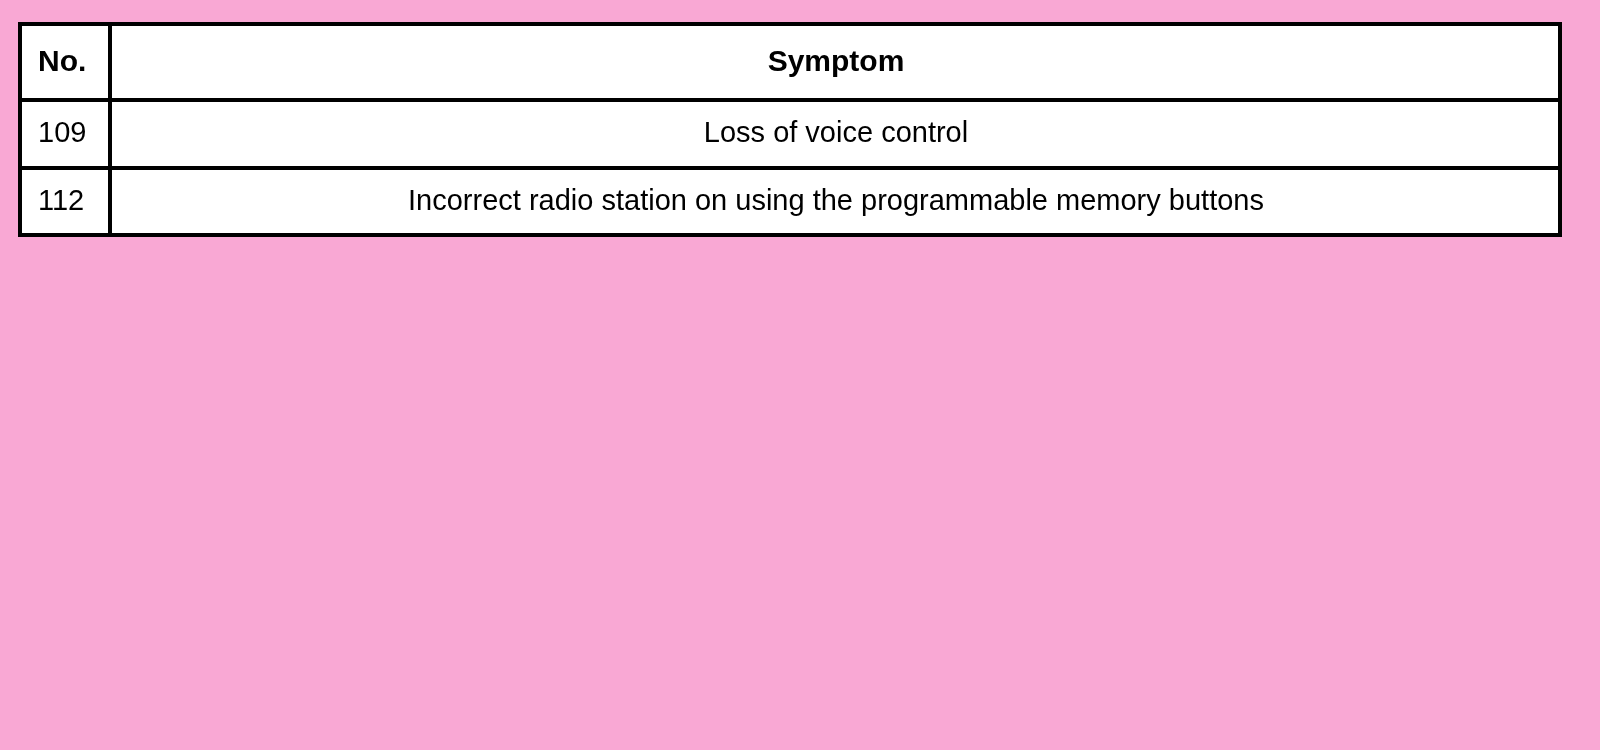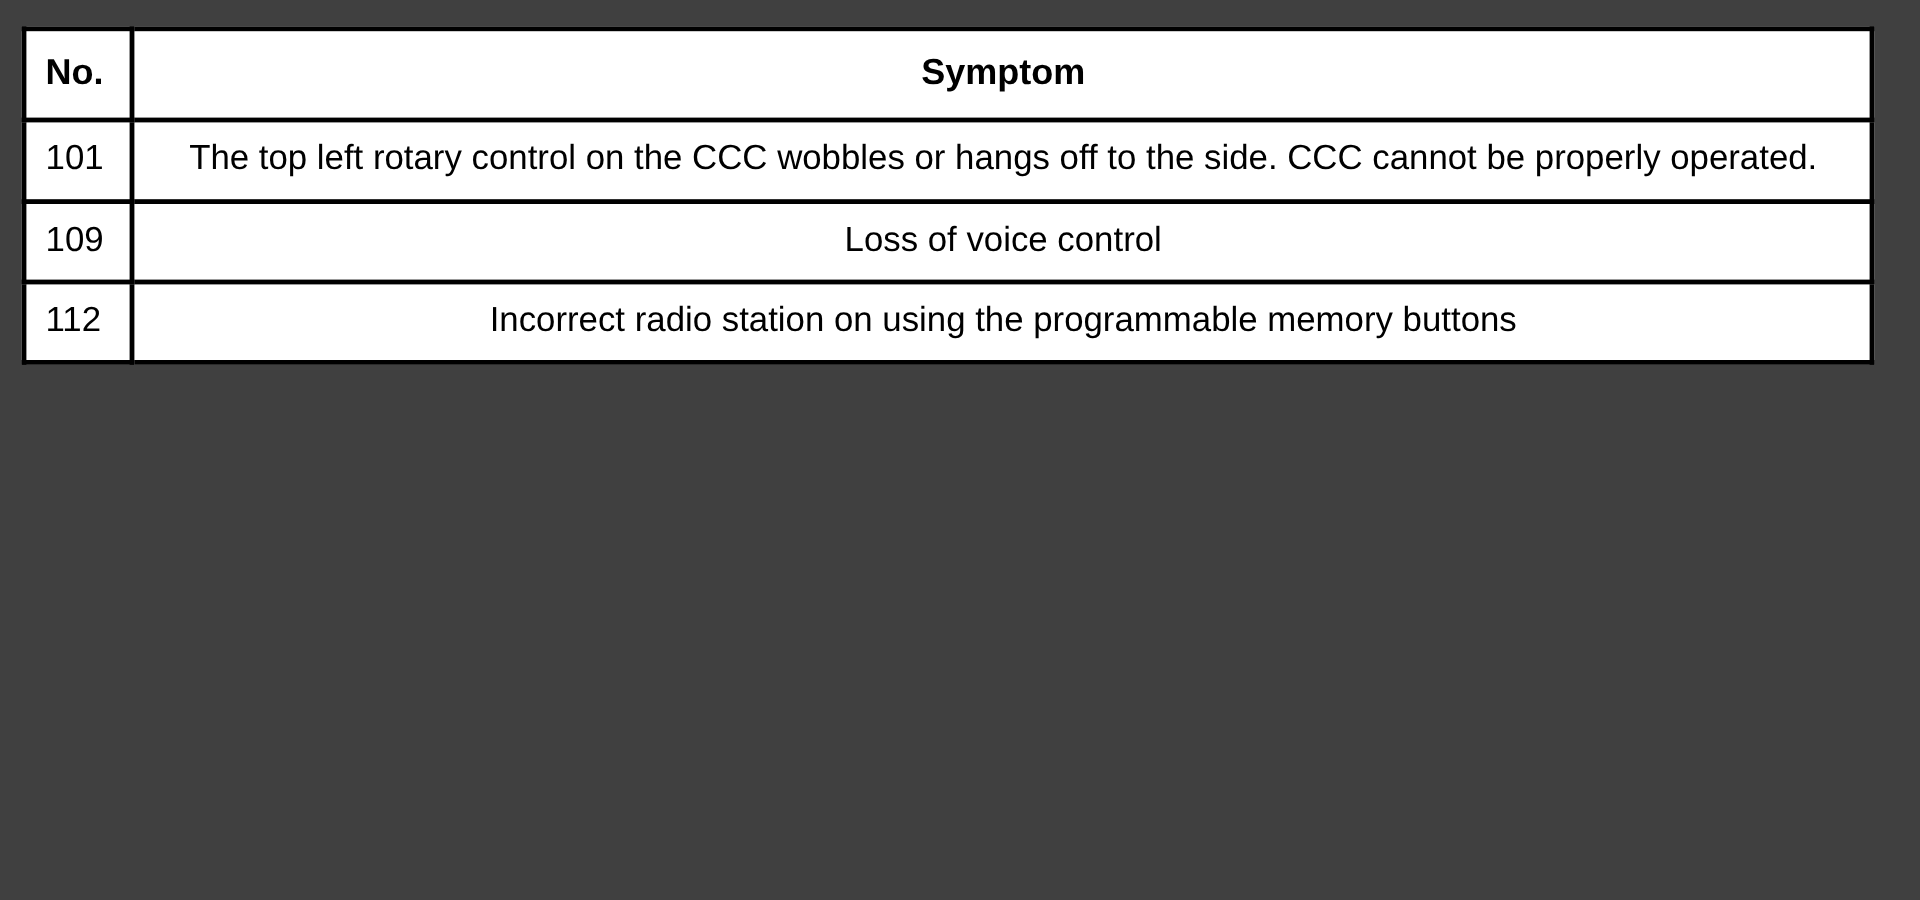--- a/index.html
+++ b/index.html
@@ -11,21 +11,21 @@
     width: 1600px;
     height: 750px;
     font-family: "Liberation Sans", sans-serif;
     color: #000000;
     overflow: hidden;
   }
   .page {
     position: relative;
     width: 1600px;
     height: 750px;
-    background: #404040;
+    background: #f9a8d4;
     box-sizing: border-box;
   }
   .table-wrap {
     position: absolute;
     left: 18px;
     top: 22px;
     width: 1544px;
   }
   table.symptom-table {
     border-collapse: collapse;
@@ -80,24 +80,20 @@
         <col class="col-no">
         <col class="col-symptom">
       </colgroup>
       <thead>
         <tr>
           <th class="th-no">No.</th>
           <th class="th-symptom">Symptom</th>
         </tr>
       </thead>
       <tbody>
-        <tr class="row-tall">
-          <td class="td-no">101</td>
-          <td class="td-symptom">The top left rotary control on the CCC wobbles or hangs off to the side. CCC cannot be properly operated.</td>
-        </tr>
         <tr>
           <td class="td-no">109</td>
           <td class="td-symptom">Loss of voice control</td>
         </tr>
         <tr>
           <td class="td-no">112</td>
           <td class="td-symptom">Incorrect radio station on using the programmable memory buttons</td>
         </tr>
       </tbody>
     </table>

